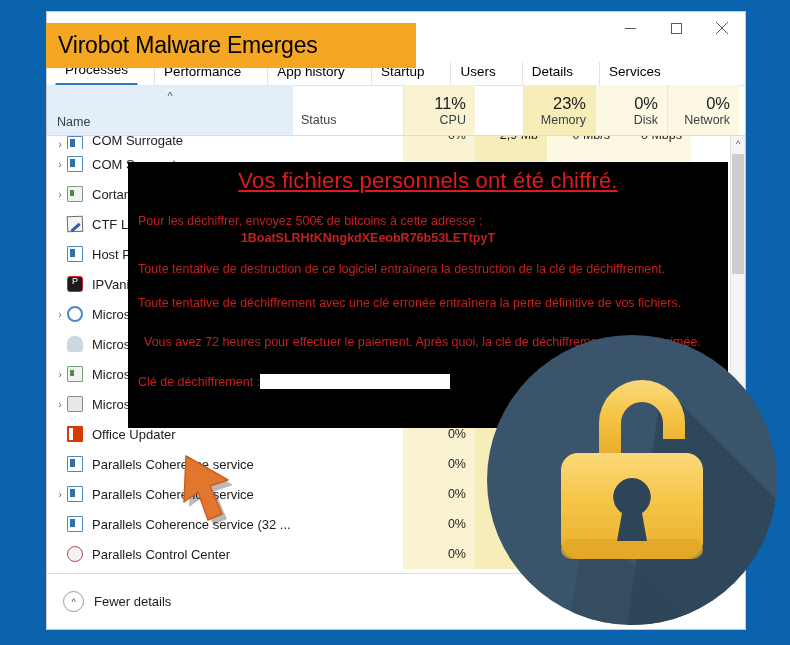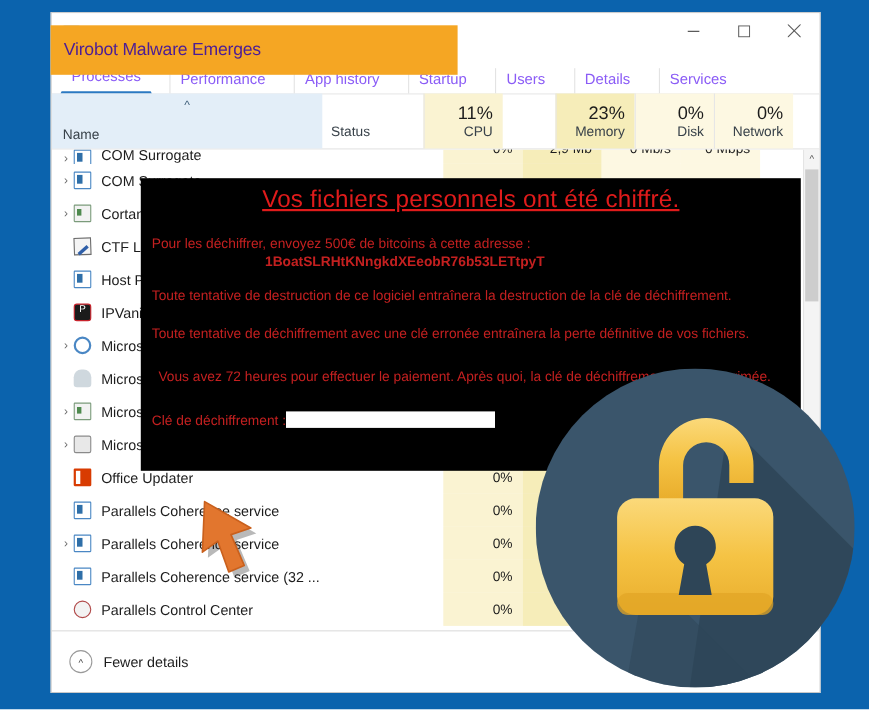--- a/index.html
+++ b/index.html
@@ -70,21 +70,21 @@
     position: relative;
     height: 30px;
     background: #ffffff;
     padding-left: 8px;
     display: flex;
     align-items: flex-end;
     border-bottom: 1px solid #e2e2e2;
   }
   .tab {
     font-size: 13.5px;
-    color: #8b5cf6;
+    color: #000000;
     padding: 2px 9px 6px 9px;
     white-space: nowrap;
     border-left: 1px solid transparent;
     border-right: 1px solid transparent;
   }
   .tab + .tab { border-left: 1px solid #e3e3e3; margin-left: 16px; }
   .tab.active {
     border-bottom: 2px solid #2b79c2;
   }
 
@@ -113,21 +113,21 @@
   .hcell {
     height: 50px;
     display: flex; flex-direction: column;
     justify-content: flex-end;
     padding-bottom: 6px;
     font-size: 12.5px; color: #39424a;
   }
   .hcell .big { font-size: 16.5px; color: #1c1c1c; line-height: 1.15; }
   .hcell .lbl { line-height: 1.25; }
   .h-name  { width: 246px; padding-left: 10px; }
-  .h-status{ width: 92px; padding-left: 8px; }
+  .h-status{ width: 110px; padding-left: 8px; }
   .h-num {
     width: 72px; text-align: right; padding-right: 9px;
     border-left: 1px solid #e6e6e6;
     align-items: flex-end;
   }
   .h-cpu    { background: #faf3d2; padding-left: 11px; }
   .h-memory { background: #f6edb9; margin-left: 48px; }
   .h-disk   { background: #fdf8e2; }
   .h-net    { background: #fdf8e2; }
 
@@ -292,22 +292,22 @@
   #banner {
     position: absolute;
     left: 46px; top: 23px;
     width: 370px; height: 45px;
     background: #f5a623;
     display: flex; align-items: center;
     padding-left: 12px;
     z-index: 30;
   }
   #banner-text {
-    font-size: 16px;
-    color: #4c1d95;
+    font-size: 23px;
+    color: #000000;
     white-space: nowrap;
     letter-spacing: -0.2px;
   }
 
   
   #ransom {
     position: absolute;
     left: 128px; top: 162px;
     width: 600px; height: 266px;
     background: #000000;

